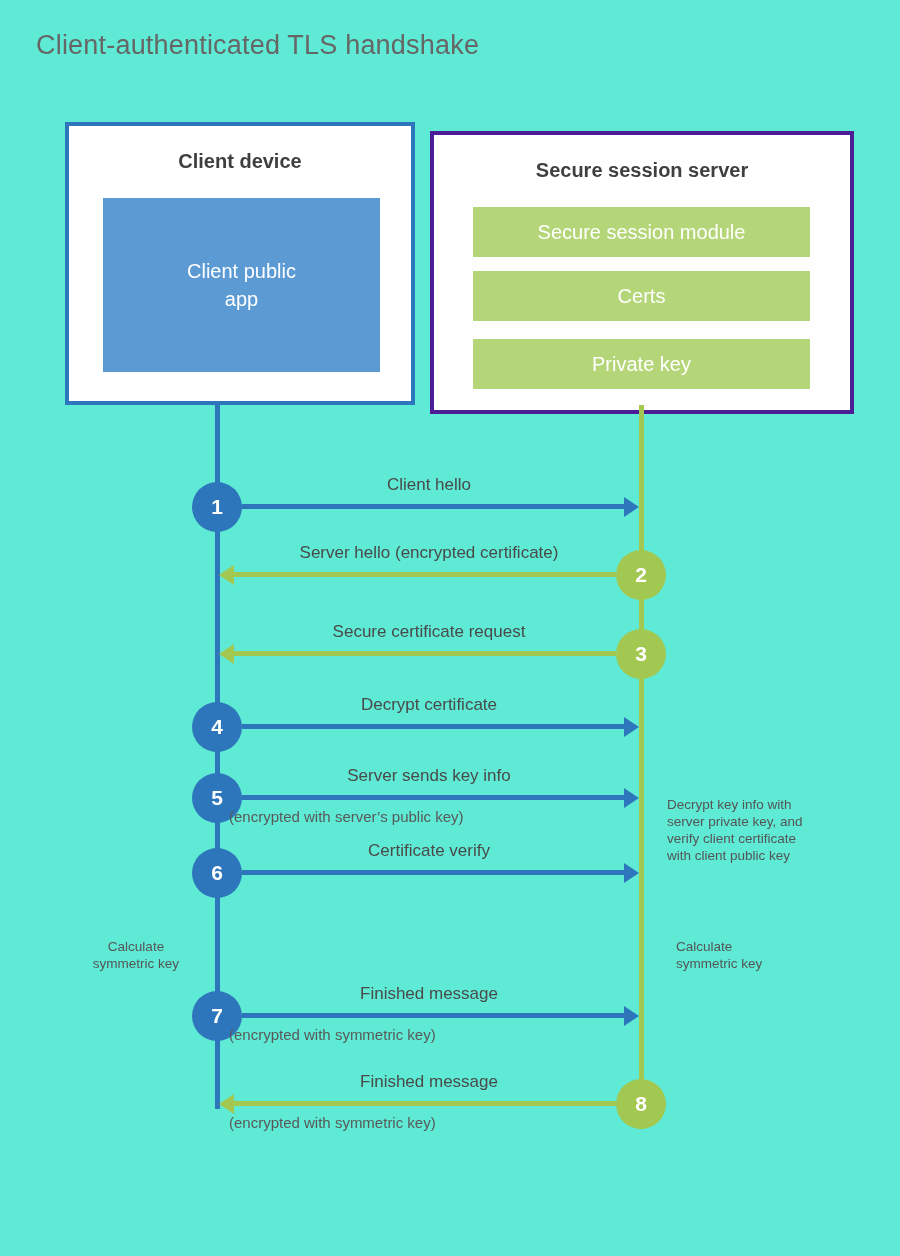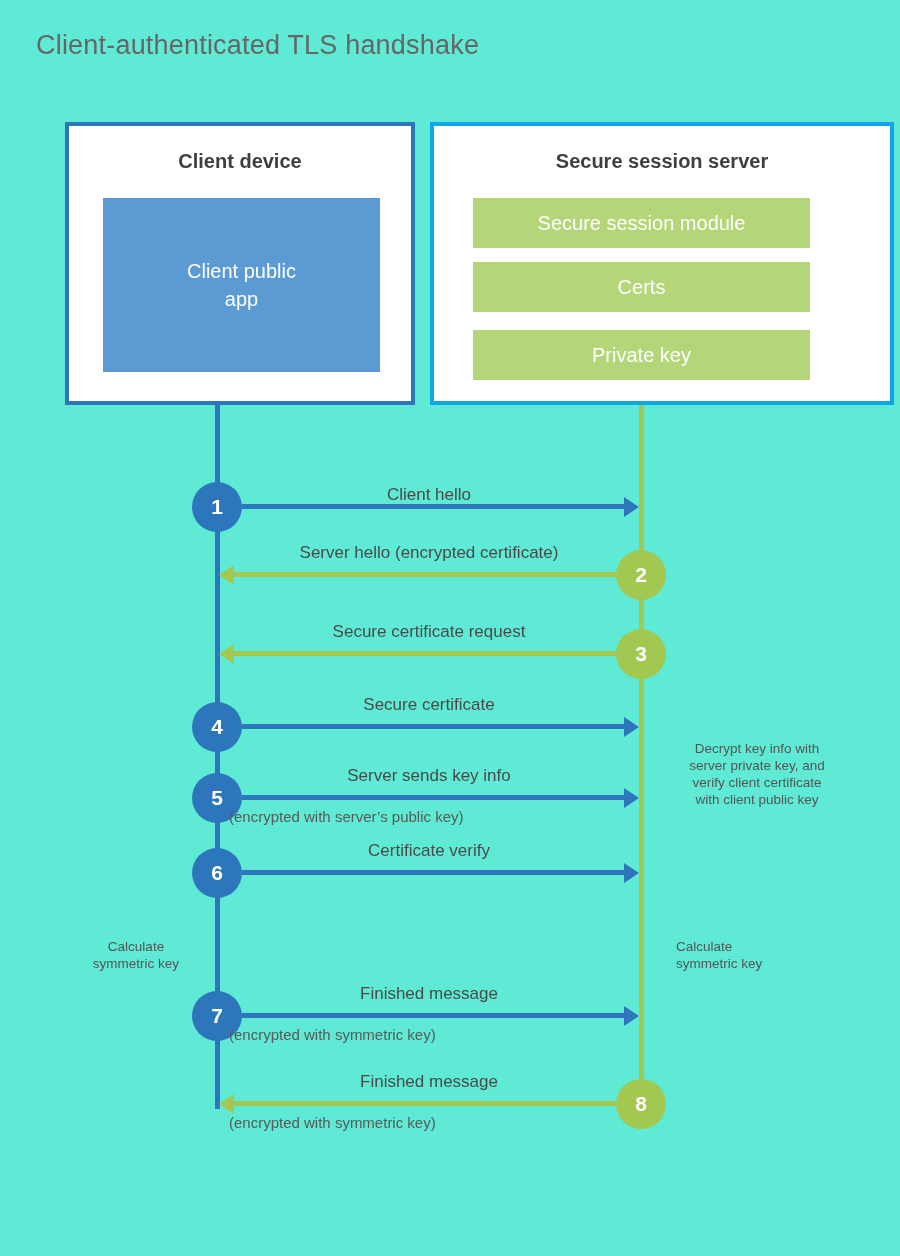--- a/index.html
+++ b/index.html
@@ -9,21 +9,21 @@
   }
   .diagram-title{
     position:absolute;left:36px;top:30px;font-size:27px;font-weight:400;
     color:#666666;letter-spacing:0.2px;
   }
   .entity-box{
     position:absolute;top:122px;height:283px;background:#ffffff;
     box-sizing:border-box;
   }
   .client-box{left:40px;width:350px;border:4px solid #2e76bc;margin-left:25px;}
-  .server-box{left:430px;width:464px;border:4px solid #0ea5e9;}
+  .server-box{left:430px;width:424px;border:4px solid #4c1d95;margin-top:9px;}
   .entity-title{
     margin-top:24px;text-align:center;font-size:20px;font-weight:bold;color:#3f3f3f;
   }
   .app-box{
     position:absolute;left:34px;top:72px;width:277px;height:174px;background:#5b9ad3;
     color:#ffffff;font-size:20px;display:flex;align-items:center;justify-content:center;
     text-align:center;white-space:pre-line;line-height:28px;
   }
   .module-bar{
     position:absolute;left:39px;width:337px;height:50px;background:#b5d678;
@@ -52,21 +52,21 @@
     position:absolute;left:229px;width:400px;text-align:center;
     font-size:17px;color:#4a4a4a;
   }
   .msg-sub{
     position:absolute;left:229px;width:400px;text-align:left;
     font-size:15px;color:#595959;
   }
   .side-note{
     position:absolute;font-size:13.5px;color:#555555;line-height:17px;white-space:pre-line;
   }
-  .note-decrypt{left:667px;top:740px;width:180px;text-align:center;}
+  .note-decrypt{left:667px;top:796px;width:180px;text-align:left;}
   .note-calc-left{left:84px;top:938px;width:104px;text-align:center;}
   .note-calc-right{left:676px;top:938px;width:130px;text-align:left;}
 </style>
 </head>
 <body>
 
 <div class="canvas">
 
   <div class="diagram-title">Client-authenticated TLS handshake</div>
 
@@ -79,36 +79,36 @@
   <div class="entity-box server-box">
     <div class="entity-title">Secure session server</div>
     <div class="module-bar bar-2">Certs</div>
     <div class="module-bar bar-1">Secure session module</div>
     <div class="module-bar bar-3">Private key</div>
   </div>
 
   <div class="lifeline lifeline-blue"></div>
   <div class="lifeline lifeline-green"></div>
 
-  <div class="msg-label" style="top:485px">Client hello</div>
+  <div class="msg-label" style="top:475px">Client hello</div>
   <div class="arrow-line line-blue" style="left:242px;top:504px;width:382px"></div>
   <div class="arrow-head head-right" style="left:624px;top:497px"></div>
   <div class="step-circle circle-blue" style="top:482px">1</div>
 
   <div class="msg-label" style="top:543px">Server hello (encrypted certificate)</div>
   <div class="arrow-line line-green" style="left:234px;top:572px;width:382px"></div>
   <div class="arrow-head head-left" style="left:219px;top:565px"></div>
   <div class="step-circle circle-green" style="top:550px">2</div>
 
   <div class="msg-label" style="top:622px">Secure certificate request</div>
   <div class="arrow-line line-green" style="left:234px;top:651px;width:382px"></div>
   <div class="arrow-head head-left" style="left:219px;top:644px"></div>
   <div class="step-circle circle-green" style="top:629px">3</div>
 
-  <div class="msg-label" style="top:695px">Secure certificate</div>
+  <div class="msg-label" style="top:695px">Decrypt certificate</div>
   <div class="arrow-line line-blue" style="left:242px;top:724px;width:382px"></div>
   <div class="arrow-head head-right" style="left:624px;top:717px"></div>
   <div class="step-circle circle-blue" style="top:702px">4</div>
 
   <div class="msg-label" style="top:766px">Server sends key info</div>
   <div class="arrow-line line-blue" style="left:242px;top:795px;width:382px"></div>
   <div class="arrow-head head-right" style="left:624px;top:788px"></div>
   <div class="step-circle circle-blue" style="top:773px">5</div>
   <div class="msg-sub" style="top:808px">(encrypted with server’s public key)</div>
 

